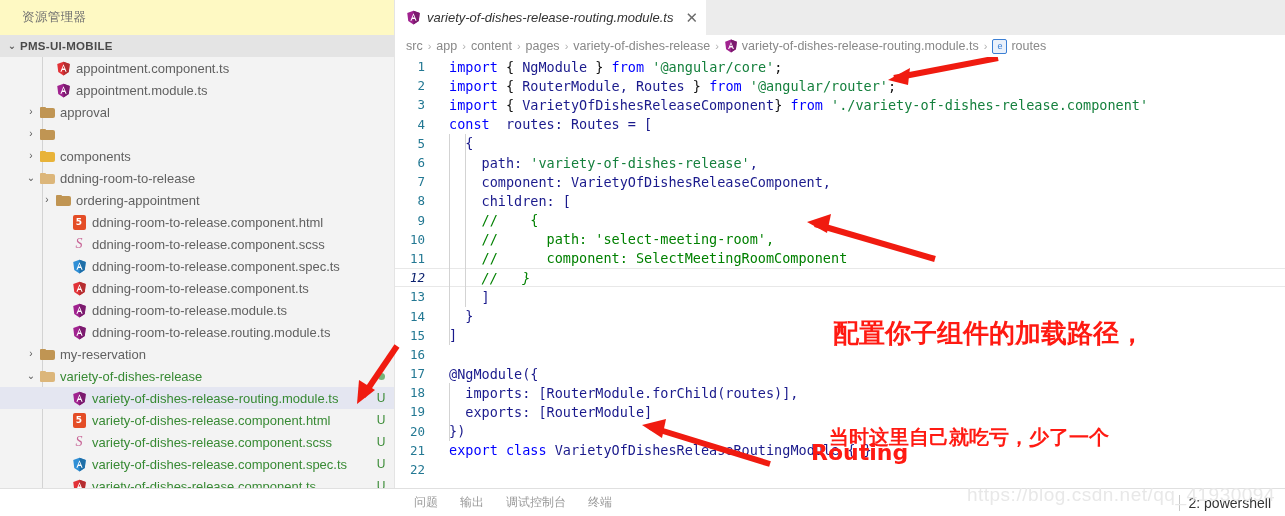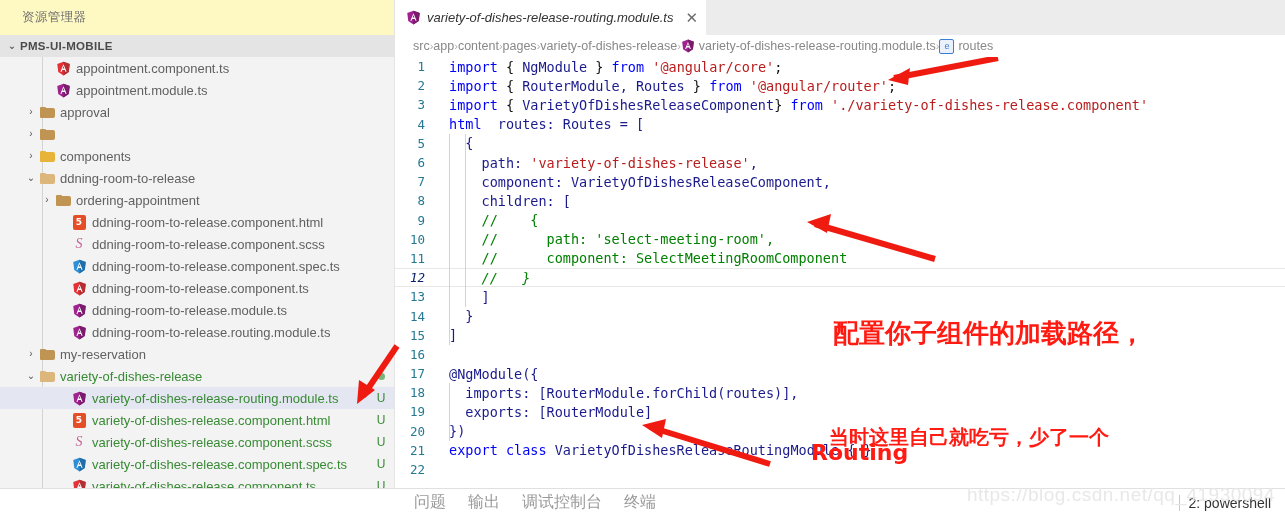--- a/index.html
+++ b/index.html
@@ -50,56 +50,56 @@
 
   
   .editor{flex:1;min-width:0;display:flex;flex-direction:column;background:#fff;}
   .tabs{height:35px;background:#ececec;display:flex;align-items:stretch;}
   .tab{display:flex;align-items:center;gap:6px;padding:0 8px 0 11px;background:#fff;font-size:13px;
        color:#333;font-style:italic;max-width:420px;}
   .tab .tlbl{white-space:nowrap;}
   .tab .close{font-size:15px;color:#6b6b6b;margin-left:6px;line-height:1;font-style:normal;}
   .tabs-fill{flex:1;background:#ececec;}
 
-  .breadcrumb{height:22px;display:flex;align-items:center;padding-left:18px;font-size:12.5px;color:#888;
-              background:#fff;white-space:nowrap;overflow:hidden;}
+  .breadcrumb{height:22px;display:flex;align-items:center;padding-left:11px;font-size:12.5px;color:#888;
+              gap:5px;background:#fff;white-space:nowrap;overflow:hidden;}
   .breadcrumb .sep{color:#b0b0b0;font-size:11px;}
   .breadcrumb .crumb{display:flex;align-items:center;gap:4px;}
   .bc-routes-ico{display:inline-flex;align-items:center;justify-content:center;width:13px;height:13px;
                  border:1px solid #3b7fd4;border-radius:2px;color:#3b7fd4;font-size:9px;background:#eaf1fb;}
 
   .codewrap{flex:1;position:relative;overflow:hidden;background:#fff;
             font-family:"DejaVu Sans Mono","Liberation Mono",monospace;font-size:13.5px;}
   .code{position:absolute;inset:0;}
   .cline{height:19.2px;display:flex;align-items:center;position:relative;white-space:pre;}
   .cline.current{box-shadow:inset 0 1px 0 #e8e8e8, inset 0 -1px 0 #e8e8e8;font-style:italic;}
   .gutter{width:44px;flex:0 0 44px;text-align:right;padding-right:14px;color:#237893;
           font-size:12.5px;font-family:"DejaVu Sans Mono",monospace;box-sizing:border-box;}
   .cline.current .gutter{color:#0b216f;}
   .ctext{flex:1;position:relative;padding-left:10px;}
   .guide{position:absolute;width:1px;background:#d3d3d3;}
   .kw{color:#0000ff;}
   .id{color:#1a1a8c;}
   .pl{color:#111;}
-  .str{color:#b91c1c;}
+  .str{color:#15803d;}
   .cm{color:#008000;}
 
   
   .anno{position:absolute;color:#ff1a12;font-family:"DejaVu Sans",sans-serif;white-space:nowrap;
         pointer-events:none;font-weight:bold;}
   .anno-1{left:833px;top:316px;font-size:26px;}
   .anno-2{left:829px;top:424px;font-size:20px;}
   .anno-3{left:811px;top:440px;font-size:22px;}
   .arrow{position:absolute;pointer-events:none;}
 
   
   .panel{height:27px;flex:0 0 27px;background:#fff;border-top:1px solid #e0e0e0;display:flex;
          align-items:center;position:relative;}
   .panel-left{width:394px;flex:0 0 394px;}
-  .panel-tabs{display:flex;align-items:center;gap:22px;padding-left:20px;font-size:16px;color:#9a9a9a;}
+  .panel-tabs{display:flex;align-items:center;gap:22px;padding-left:20px;font-size:12px;color:#9a9a9a;}
   .panel-right{margin-left:auto;display:flex;align-items:center;padding-right:14px;font-size:14px;color:#333;}
   .panel-right .divider{width:1px;height:16px;background:#c8c8c8;margin-right:9px;}
 
   .watermark{position:absolute;right:10px;top:484px;font-size:19px;color:#e8e8e8;letter-spacing:.5px;
              font-family:"Liberation Sans",sans-serif;pointer-events:none;white-space:nowrap;}
 </style>
 </head>
 <body>
 
 <div class="app">
@@ -403,21 +403,21 @@
             <span class="bc-routes-ico">e</span>
             <span>routes</span>
           </span>
         </div>
 
       <div class="codewrap">
         <div class="code" id="code">
             <div class="cline"><span class="gutter">1</span><span class="ctext"><span class="kw">import</span><span class="pl"> { </span><span class="id">NgModule</span><span class="pl"> } </span><span class="kw">from</span><span class="pl"> </span><span class="str">'@angular/core'</span><span class="pl">;</span></span></div>
             <div class="cline"><span class="gutter">2</span><span class="ctext"><span class="kw">import</span><span class="pl"> { </span><span class="id">RouterModule, Routes</span><span class="pl"> } </span><span class="kw">from</span><span class="pl"> </span><span class="str">'@angular/router'</span><span class="pl">;</span></span></div>
             <div class="cline"><span class="gutter">3</span><span class="ctext"><span class="kw">import</span><span class="pl"> { </span><span class="id">VarietyOfDishesReleaseComponent</span><span class="pl">} </span><span class="kw">from</span><span class="pl"> </span><span class="str">'./variety-of-dishes-release.component'</span></span></div>
-            <div class="cline"><span class="gutter">4</span><span class="ctext"><span class="kw">html</span><span class="id">  routes: Routes = [</span></span></div>
+            <div class="cline"><span class="gutter">4</span><span class="ctext"><span class="kw">const</span><span class="id">  routes: Routes = [</span></span></div>
             <div class="cline"><span class="gutter">5</span><span class="ctext"><span class="id">  {</span></span></div>
             <div class="cline"><span class="gutter">6</span><span class="ctext"><span class="id">    path: </span><span class="str">'variety-of-dishes-release'</span><span class="id">,</span></span></div>
             <div class="cline"><span class="gutter">7</span><span class="ctext"><span class="id">    component: VarietyOfDishesReleaseComponent,</span></span></div>
             <div class="cline"><span class="gutter">8</span><span class="ctext"><span class="id">    children: [</span></span></div>
             <div class="cline"><span class="gutter">9</span><span class="ctext"><span class="cm">    //    {</span></span></div>
             <div class="cline"><span class="gutter">10</span><span class="ctext"><span class="cm">    //      path: 'select-meeting-room',</span></span></div>
             <div class="cline"><span class="gutter">11</span><span class="ctext"><span class="cm">    //      component: SelectMeetingRoomComponent</span></span></div>
             <div class="cline current"><span class="gutter">12</span><span class="ctext"><span class="cm">    //   }</span></span></div>
             <div class="cline"><span class="gutter">13</span><span class="ctext"><span class="id">    ]</span></span></div>
             <div class="cline"><span class="gutter">14</span><span class="ctext"><span class="id">  }</span></span></div>

